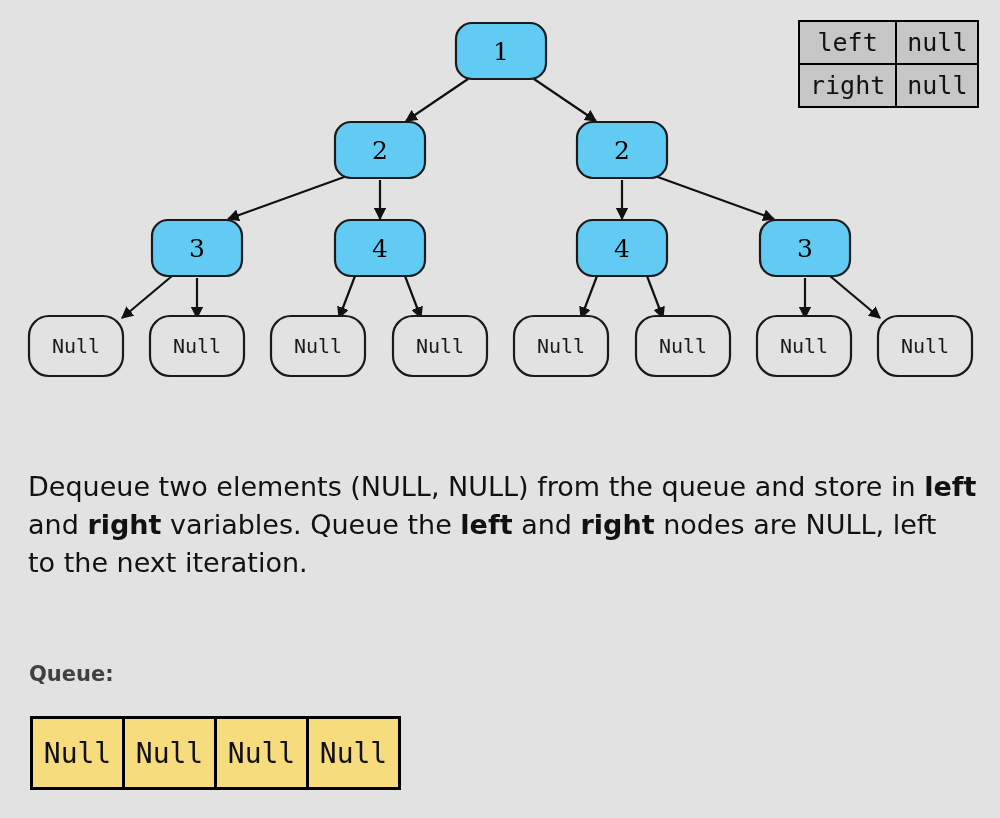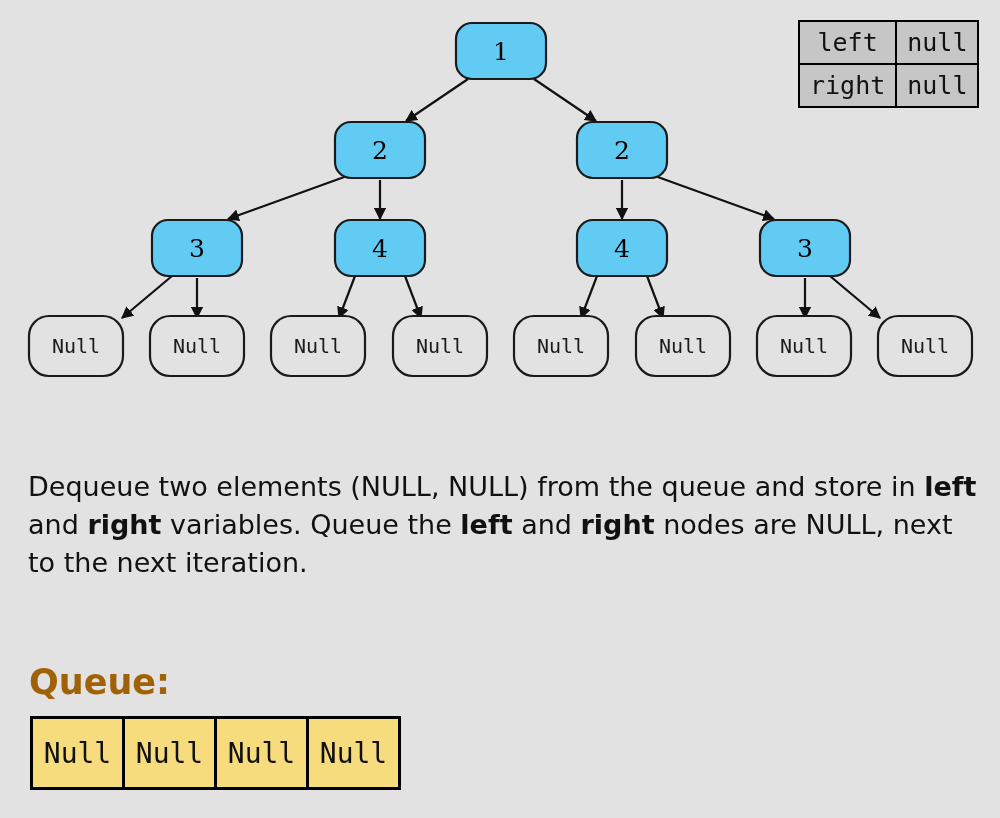--- a/index.html
+++ b/index.html
@@ -93,23 +93,23 @@
   }
   #explanation .ln { display: block; }
   #explanation b { font-weight: bold; }
 
   
   #queue-heading {
     position: absolute;
     left: 29px;
     top: 662px;
     font-family: "DejaVu Sans", sans-serif;
-    font-size: 35px;
+    font-size: 21px;
     font-weight: bold;
-    color: #a16207;
+    color: #404040;
   }
   #queue-row {
     position: absolute;
     left: 30px;
     top: 716px;
     display: flex;
   }
   .queue-cell {
     background: #f7dc7e;
     border: 3px solid #000;
@@ -234,21 +234,21 @@
   </tr>
   <tr>
     <td class="key-cell">right</td>
     <td class="val-cell">null</td>
   </tr>
 </tbody>
   </table>
 
 <div id="explanation">
   <span class="ln"><span>Dequeue two elements (NULL, NULL) from the queue and store in </span><b>left</b></span>
-  <span class="ln"><span>and </span><b>right</b><span> variables. Queue the </span><b>left</b><span> and </span><b>right</b><span> nodes are NULL, next</span></span>
+  <span class="ln"><span>and </span><b>right</b><span> variables. Queue the </span><b>left</b><span> and </span><b>right</b><span> nodes are NULL, left</span></span>
   <span class="ln">to the next iteration.</span>
 </div>
 
 <div id="queue-heading">Queue:</div>
 <div id="queue-row">
   <div class="queue-cell">Null</div>
   <div class="queue-cell">Null</div>
   <div class="queue-cell">Null</div>
   <div class="queue-cell">Null</div>
 </div>

